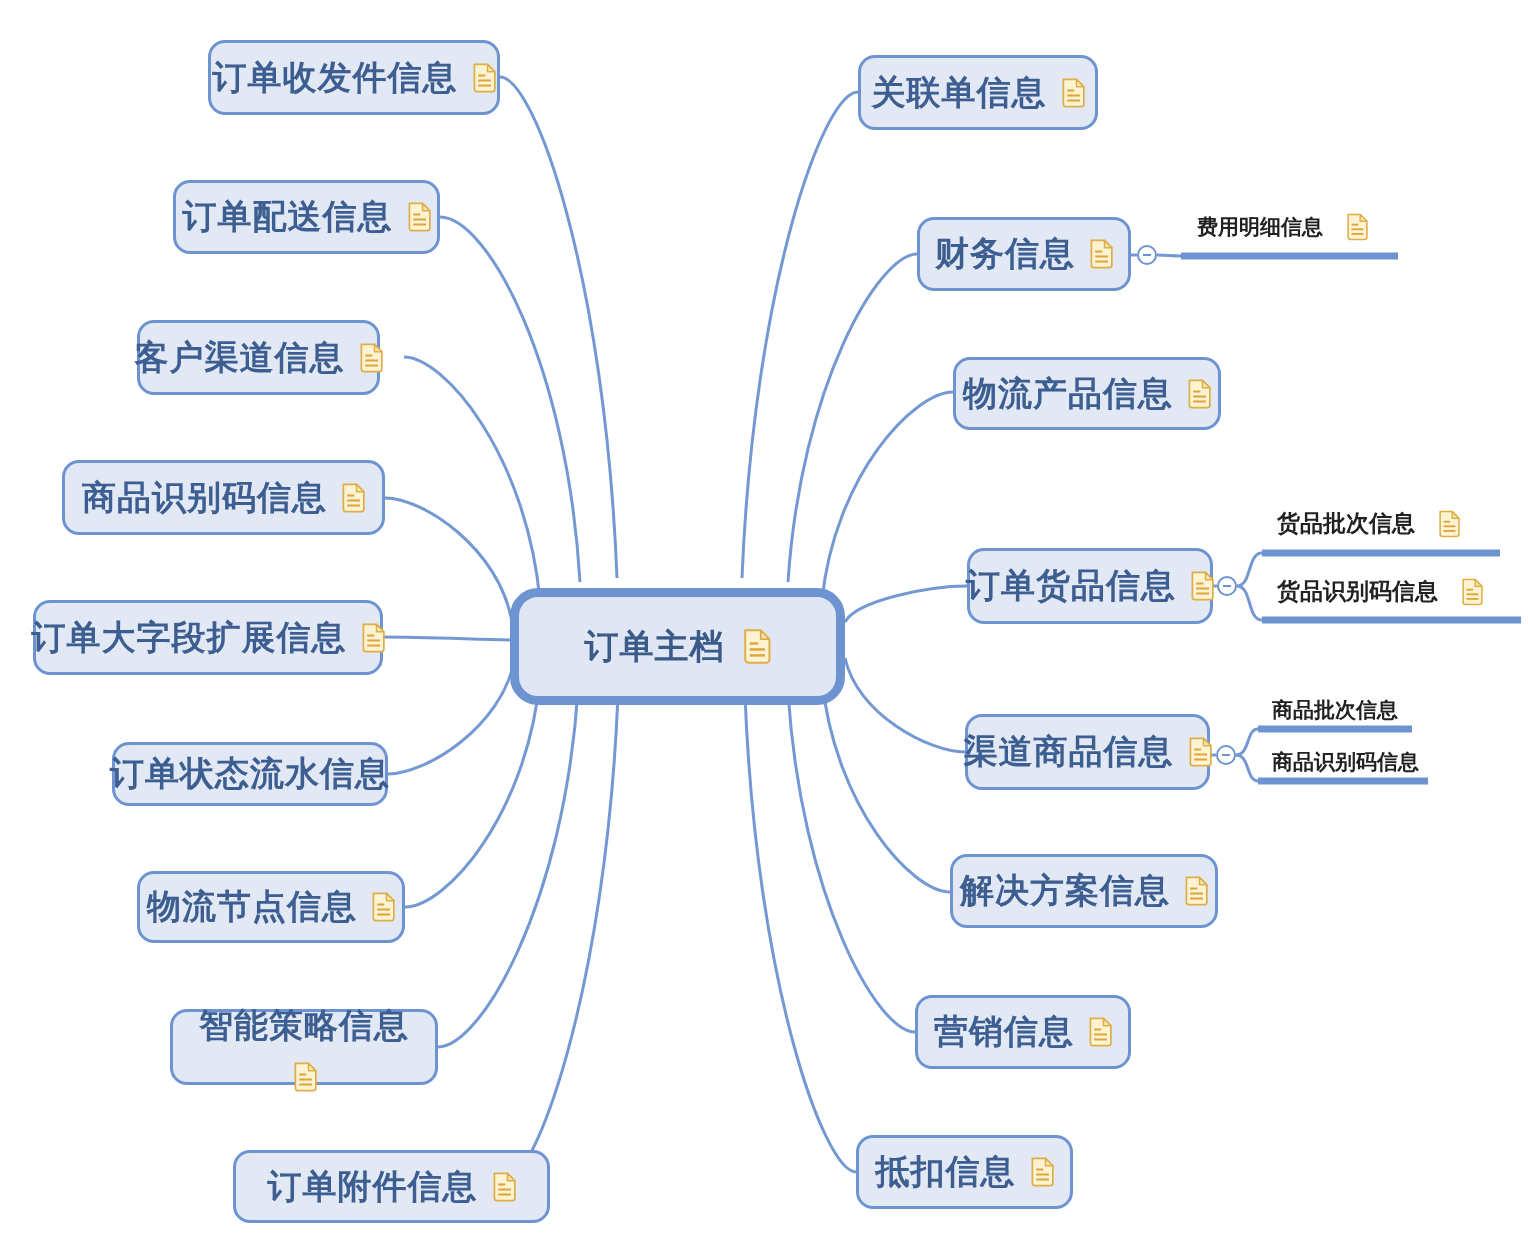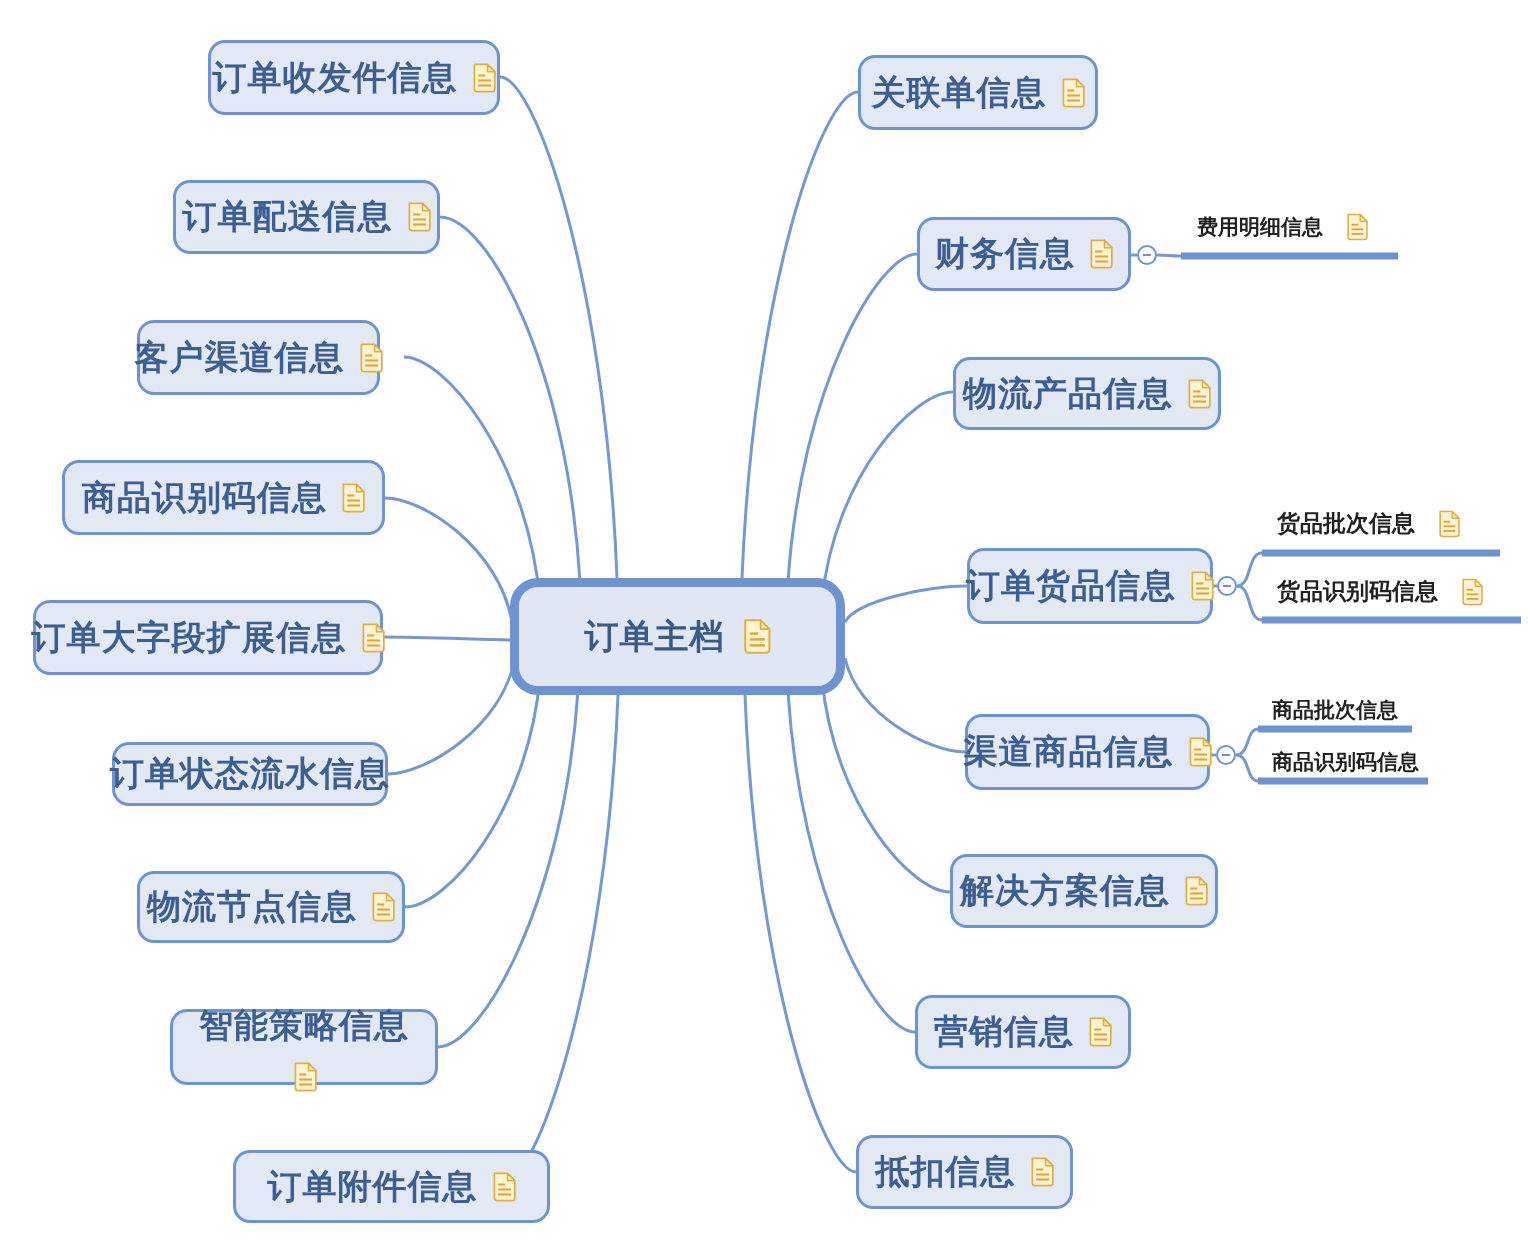--- a/index.html
+++ b/index.html
@@ -11,21 +11,21 @@
 
   .node {
     position:absolute; box-sizing:border-box;
     display:flex; align-items:center; justify-content:center; gap:13px;
     background:#e2e8f4; border:3.5px solid #6d94d1; border-radius:17px;
     color:#3c5e91; font-weight:700; font-size:34px; letter-spacing:1px;
     cursor:default; white-space:nowrap;
   }
   .node.central {
     border-width:9px; border-radius:28px; font-size:34px;
-    background:#e0e6f3; color:#3a5a88; gap:16px;
+    background:#e0e6f3; color:#3a5a88; gap:16px;margin-top:10px;
   }
   .doc-icon { width:25px; height:30px; flex:0 0 auto; }
   .central .doc-icon { width:30px; height:35px; }
   .child {
     position:absolute; display:flex; align-items:center; gap:22px;
     color:#212121; font-weight:700; white-space:nowrap;
   }
   .child .doc-icon { width:23px; height:28px; }
   .f21 { font-size:21px; }
   .f23 { font-size:23px; }

